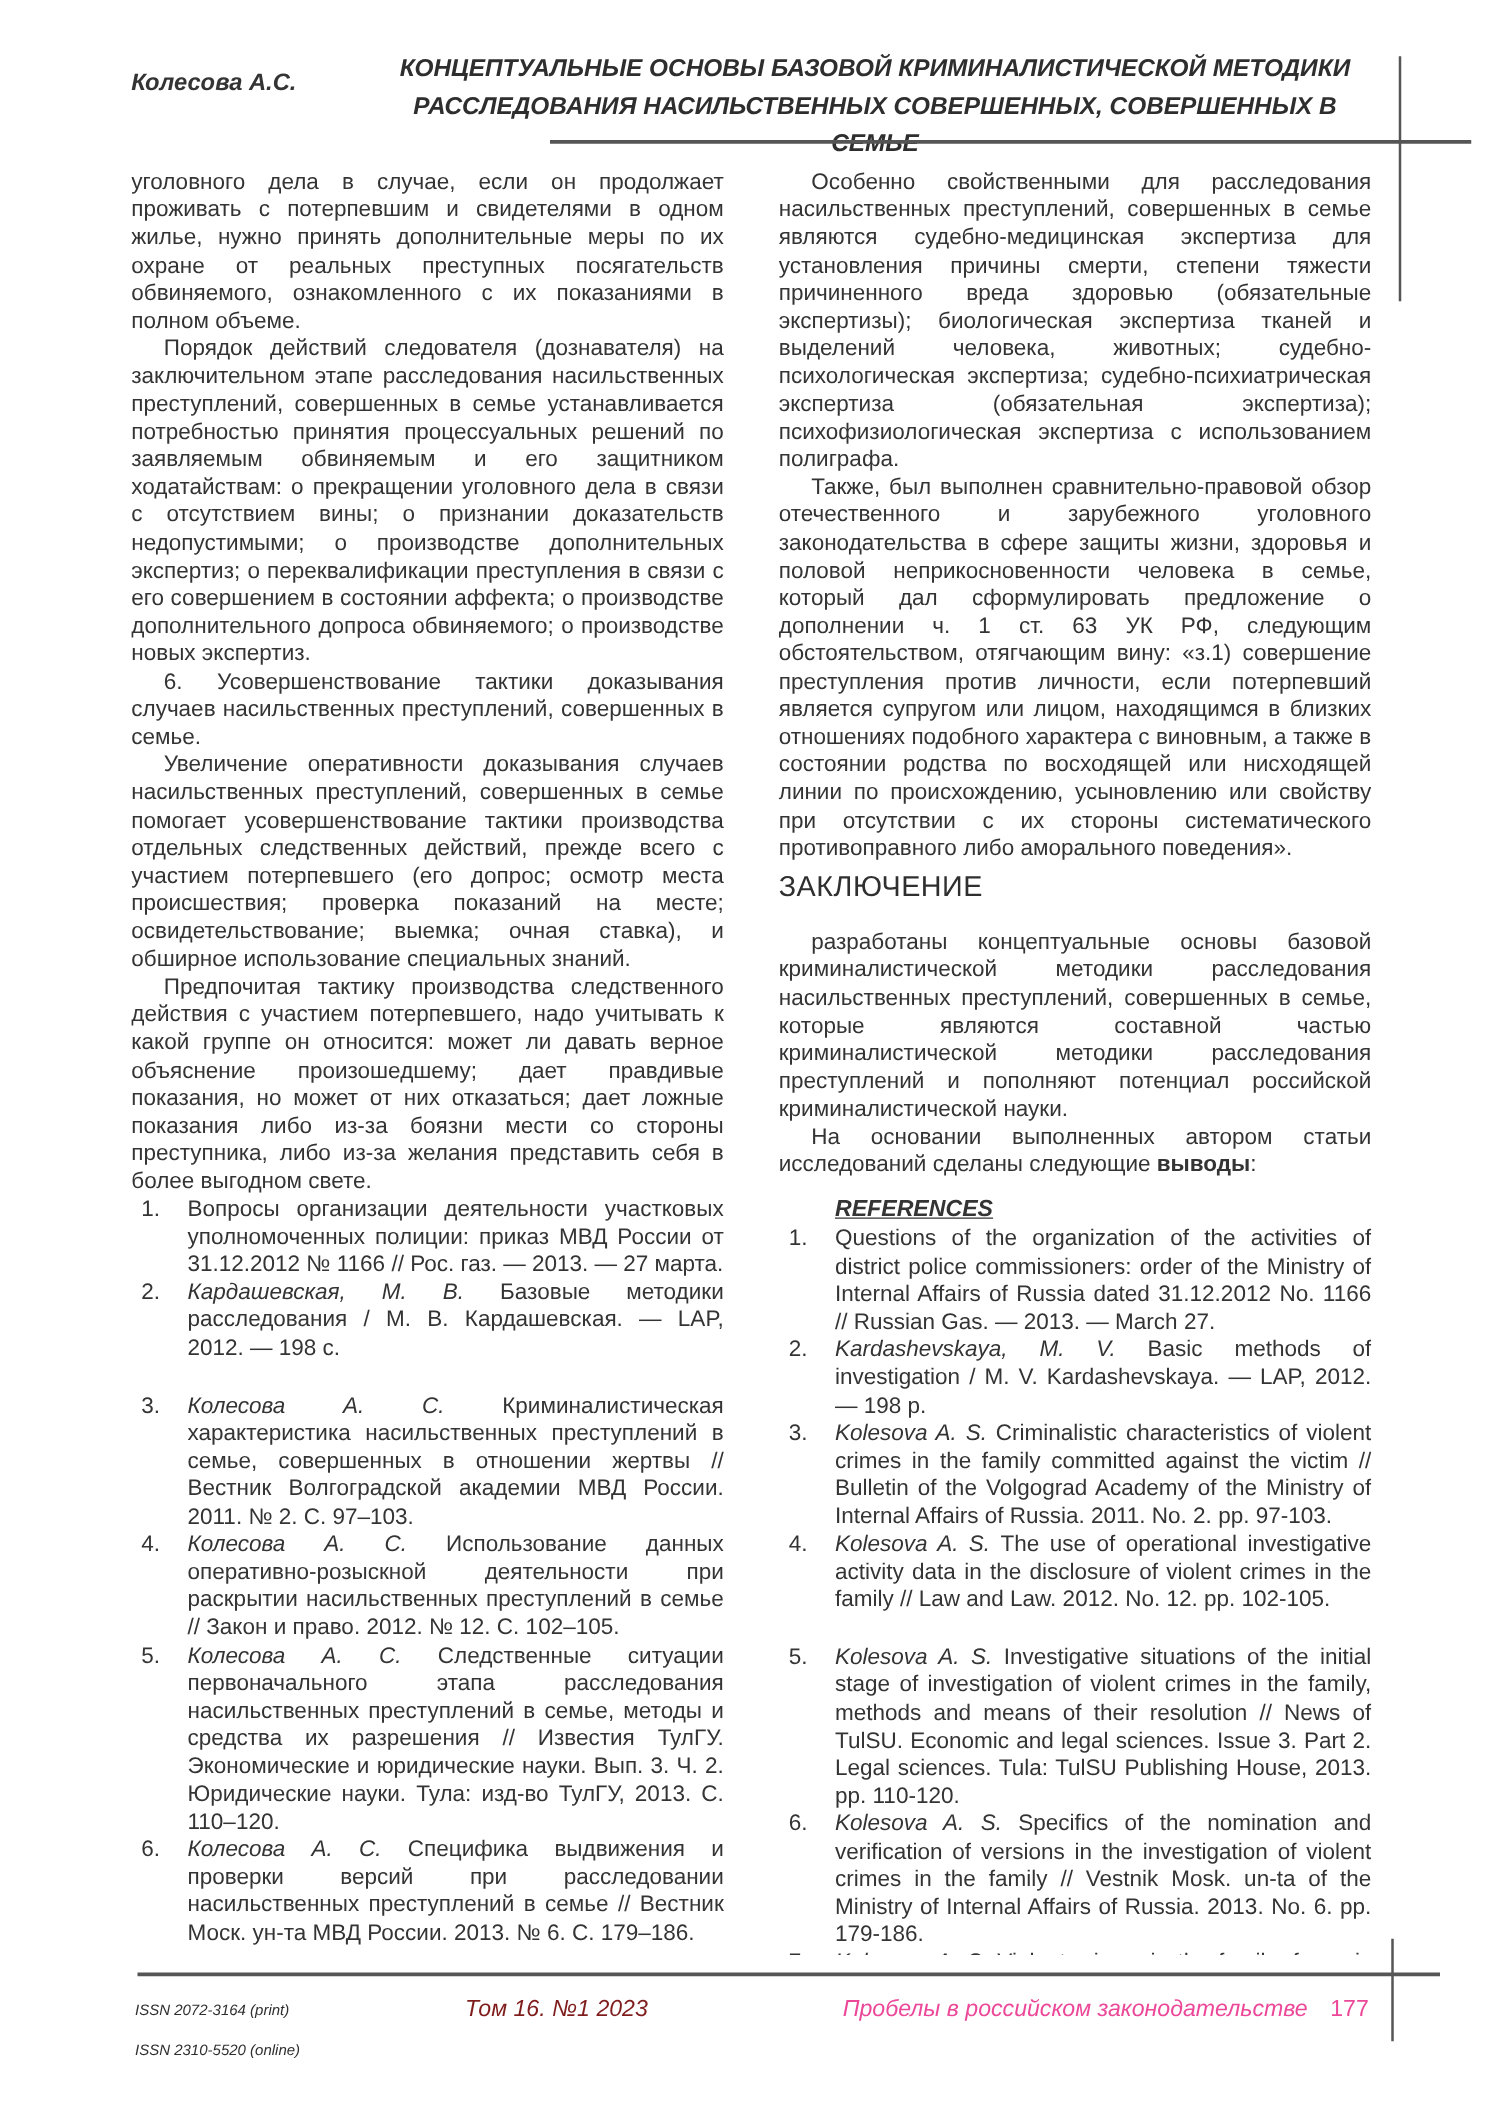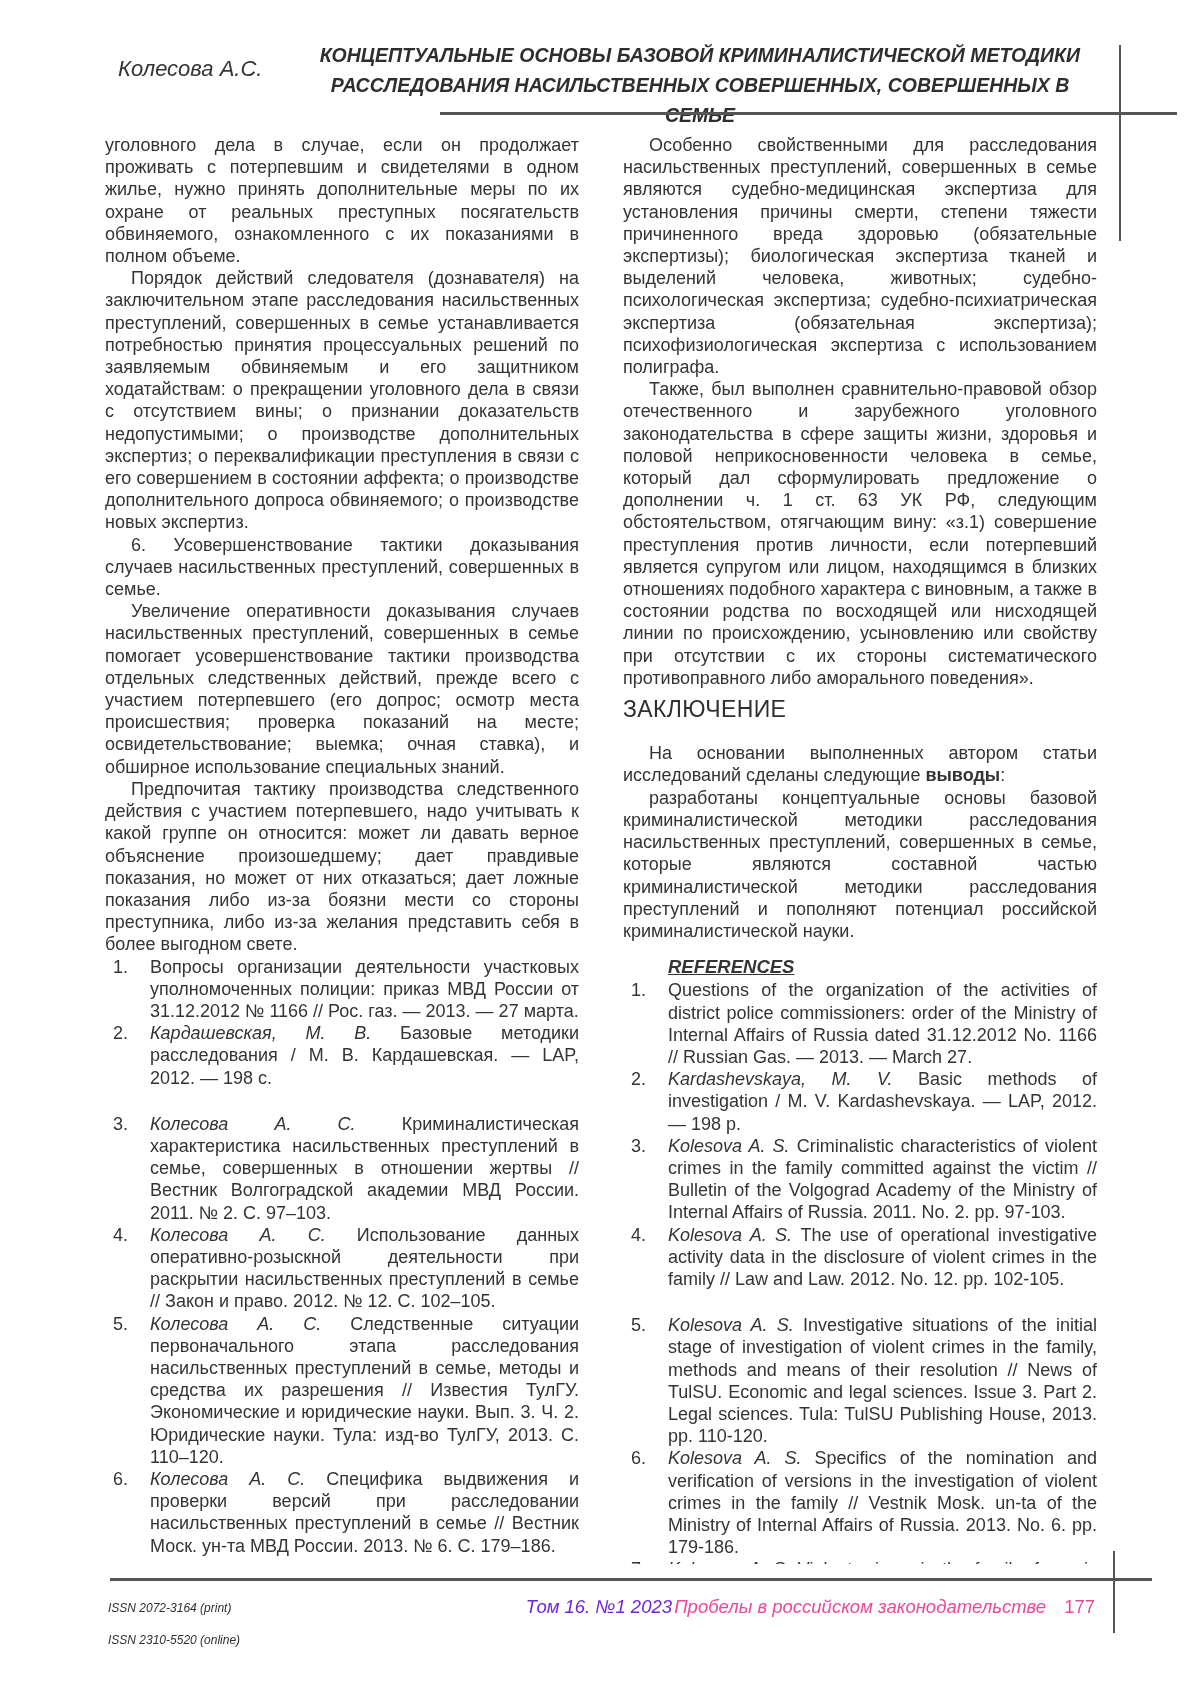--- a/index.html
+++ b/index.html
@@ -2,42 +2,42 @@
 <html><head>
 <meta charset="utf-8">
 <style>
   html,body{margin:0;padding:0;background:#e8e8e8;}
   .page{
     position:relative;width:1200px;height:1697px;background:#ffffff;
     color:#343434;font-family:"Liberation Sans",sans-serif;overflow:hidden;
     margin:0 auto;
   }
   
-  .hdr-author{position:absolute;left:118px;top:56px;font-size:22px;font-weight:normal;font-style:italic;}
+  .hdr-author{position:absolute;left:105px;top:56px;font-size:19px;font-weight:bold;font-style:italic;}
   .hdr-title{position:absolute;left:300px;top:40px;width:800px;text-align:center;
     font-size:19.5px;font-weight:bold;font-style:italic;line-height:30px;color:#2e2e2e;}
   .hdr-rule{position:absolute;left:440px;top:112px;width:737px;height:3px;background:#555;}
   .hdr-vrule{position:absolute;left:1119px;top:45px;width:2px;height:196px;background:#555;}
   
   .columns{position:absolute;left:105px;top:134px;width:992px;height:1430px;
     display:flex;gap:44px;overflow:hidden;}
   .col{width:483px;font-size:18px;line-height:22.2px;text-align:justify;}
   .para{margin:0;text-indent:26px;}
   .para.noindent{text-indent:0;}
   .sec-head{margin:14px 0 1px 45px;font-style:italic;font-weight:bold;text-decoration:underline;font-size:18.5px;}
   .concl-head{margin:9px 0 22px 0;font-size:23px;letter-spacing:.4px;color:#2f2f2f;text-align:left;}
   .ref{display:flex;}
   .ref.gap{margin-top:24px;}
   .ref-num{flex:0 0 45px;box-sizing:border-box;padding-left:8px;}
   .ref-body{flex:1;text-align:justify;}
   
   .ftr-rule{position:absolute;left:110px;top:1578px;width:1042px;height:3px;background:#555;}
   .ftr-vrule{position:absolute;left:1113px;top:1551px;width:2px;height:82px;background:#555;}
   .ftr-issn{position:absolute;left:108px;top:1592px;font-style:italic;font-size:12px;line-height:32px;color:#2f2f2f;}
-  .ftr-vol{position:absolute;left:372px;top:1596px;width:300px;text-align:right;font-style:italic;font-size:18.5px;color:#6d28d9;}
+  .ftr-vol{position:absolute;left:372px;top:1596px;width:300px;text-align:left;font-style:italic;font-size:18.5px;color:#7f1d1d;}
   .ftr-right{position:absolute;left:620px;top:1596px;width:475px;text-align:right;font-size:18.5px;color:#ec4899;}
   .ftr-journal{font-style:italic;}
   .ftr-page{display:inline-block;margin-left:18px;font-style:normal;}
 </style>
 </head>
 <body>
 
 <div class="page">
 
   <div class="hdr-author">Колесова А.С.</div>
@@ -83,22 +83,22 @@
             <span class="ref-body"><i>Колесова А. С. </i>Специфика выдвижения и проверки версий при расследовании насильственных преступлений в семье // Вестник Моск. ун-та МВД России. 2013. № 6. С. 179–186.</span>
           </div>
         </div>
     </div>
     <div class="col">
       <div>
           <p class="para">Особенно свойственными для расследования насильственных преступлений, совершенных в семье являются судебно-медицинская экспертиза для установления причины смерти, степени тяжести причиненного вреда здоровью (обязательные экспертизы); биологическая экспертиза тканей и выделений человека, животных; судебно-психологическая экспертиза; судебно-психиатрическая экспертиза (обязательная экспертиза); психофизиологическая экспертиза с использованием полиграфа.</p>
           <p class="para">Также, был выполнен сравнительно-правовой обзор отечественного и зарубежного уголовного законодательства в сфере защиты жизни, здоровья и половой неприкосновенности человека в семье, который дал сформулировать предложение о дополнении ч. 1 ст. 63 УК РФ, следующим обстоятельством, отягчающим вину: «з.1) совершение преступления против личности, если потерпевший является супругом или лицом, находящимся в близких отношениях подобного характера с виновным, а также в состоянии родства по восходящей или нисходящей линии по происхождению, усыновлению или свойству при отсутствии с их стороны систематического противоправного либо аморального поведения».</p>
         </div>
       <div class="concl-head">ЗАКЛЮЧЕНИЕ</div>
+      <p class="para">разработаны концептуальные основы базовой криминалистической методики расследования насильственных преступлений, совершенных в семье, которые являются составной частью криминалистической методики расследования преступлений и пополняют потенциал российской криминалистической науки.</p>
       <p class="para"><span>На основании выполненных автором статьи исследований сделаны следующие </span><b>выводы</b><span>:</span></p>
-      <p class="para">разработаны концептуальные основы базовой криминалистической методики расследования насильственных преступлений, совершенных в семье, которые являются составной частью криминалистической методики расследования преступлений и пополняют потенциал российской криминалистической науки.</p>
       <div class="sec-head">REFERENCES</div>
       <div>
           <div class="ref">
             <span class="ref-num">1.</span>
             <span class="ref-body">Questions of the organization of the activities of district police commissioners: order of the Ministry of Internal Affairs of Russia dated 31.12.2012 No. 1166 // Russian Gas. — 2013. — March 27.</span>
           </div>
           <div class="ref">
             <span class="ref-num">2.</span>
             <span class="ref-body"><i>Kardashevskaya, M. V. </i>Basic methods of investigation / M. V. Kardashevskaya. — LAP, 2012. — 198 p.</span>
           </div>

